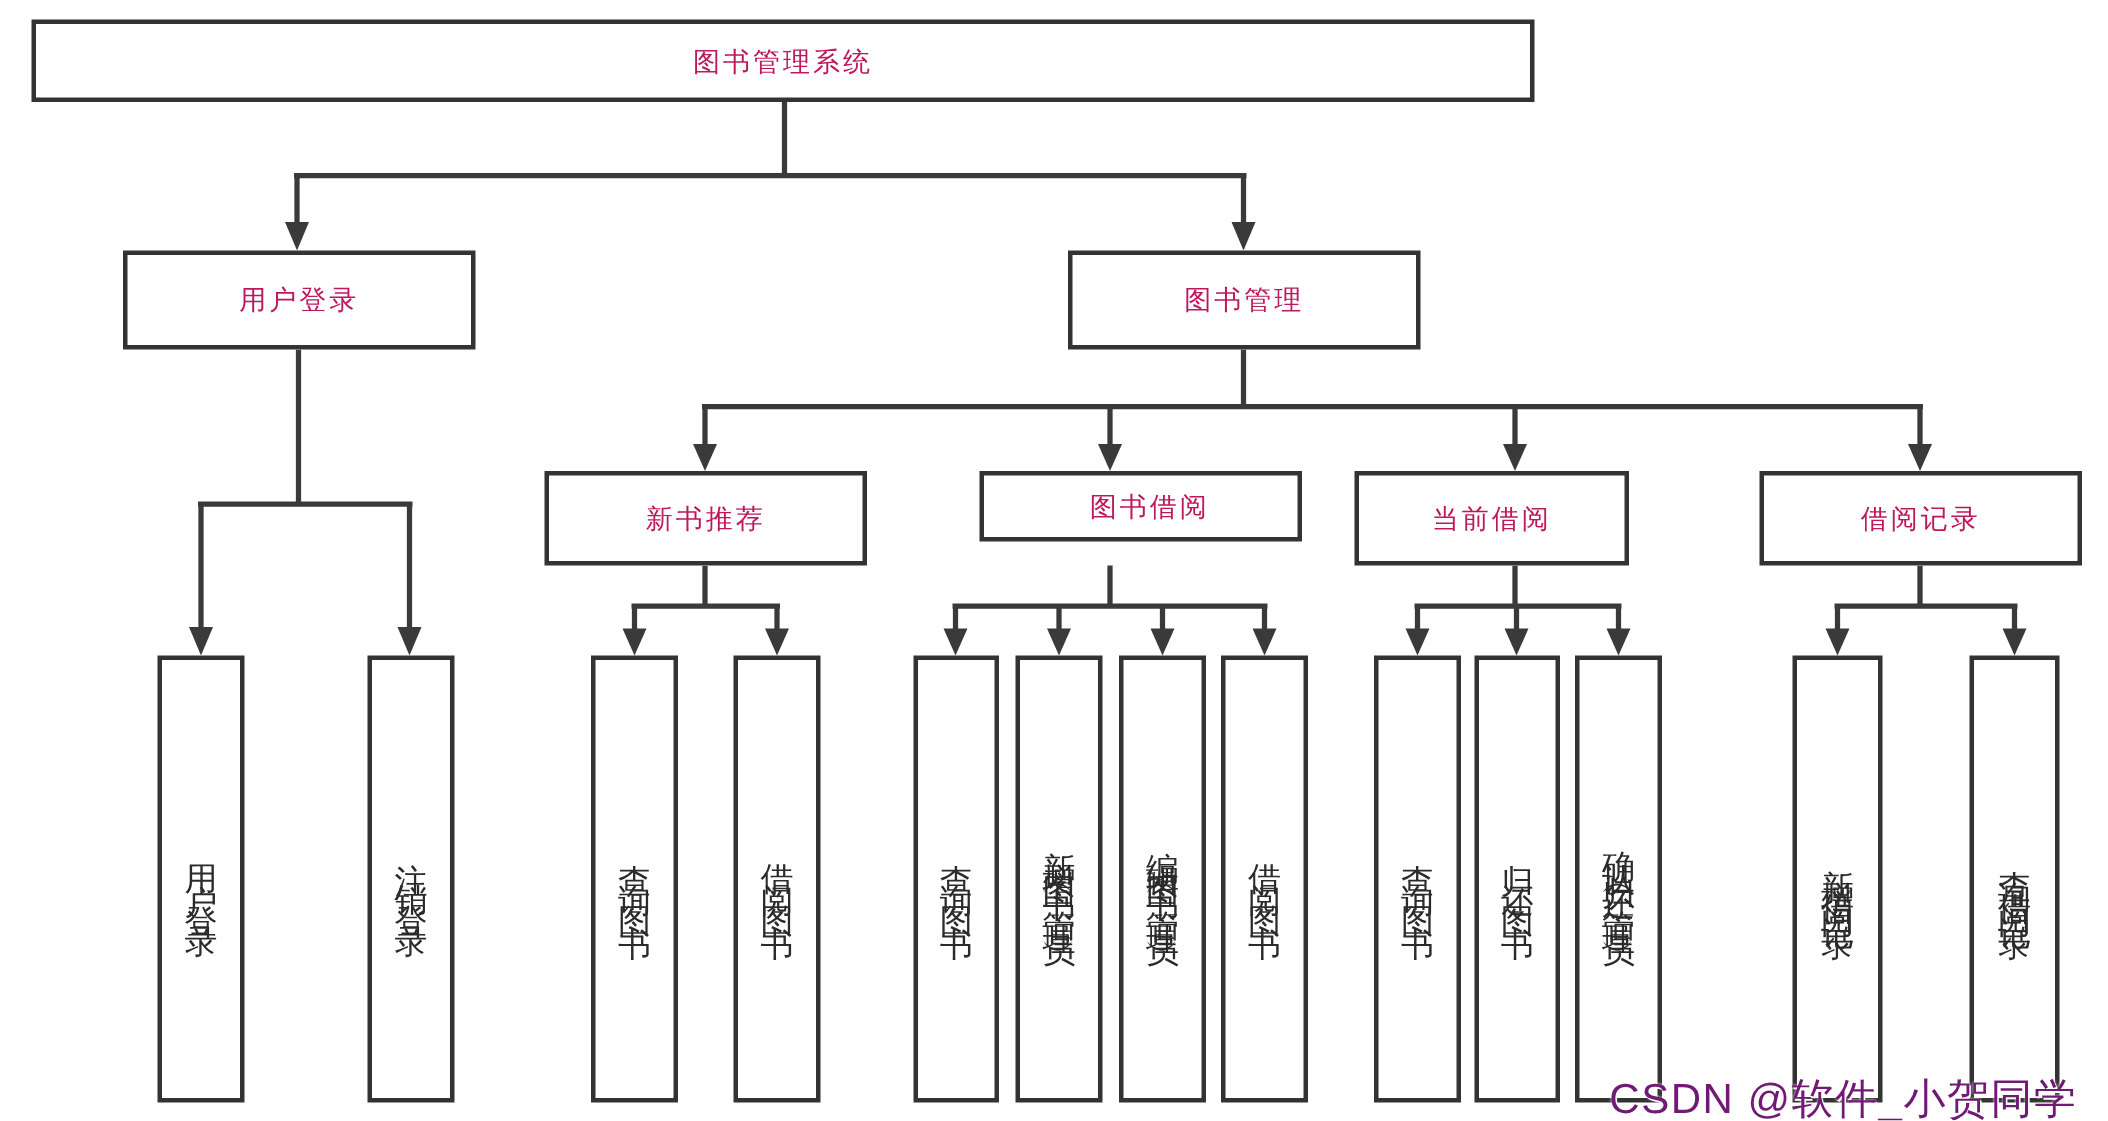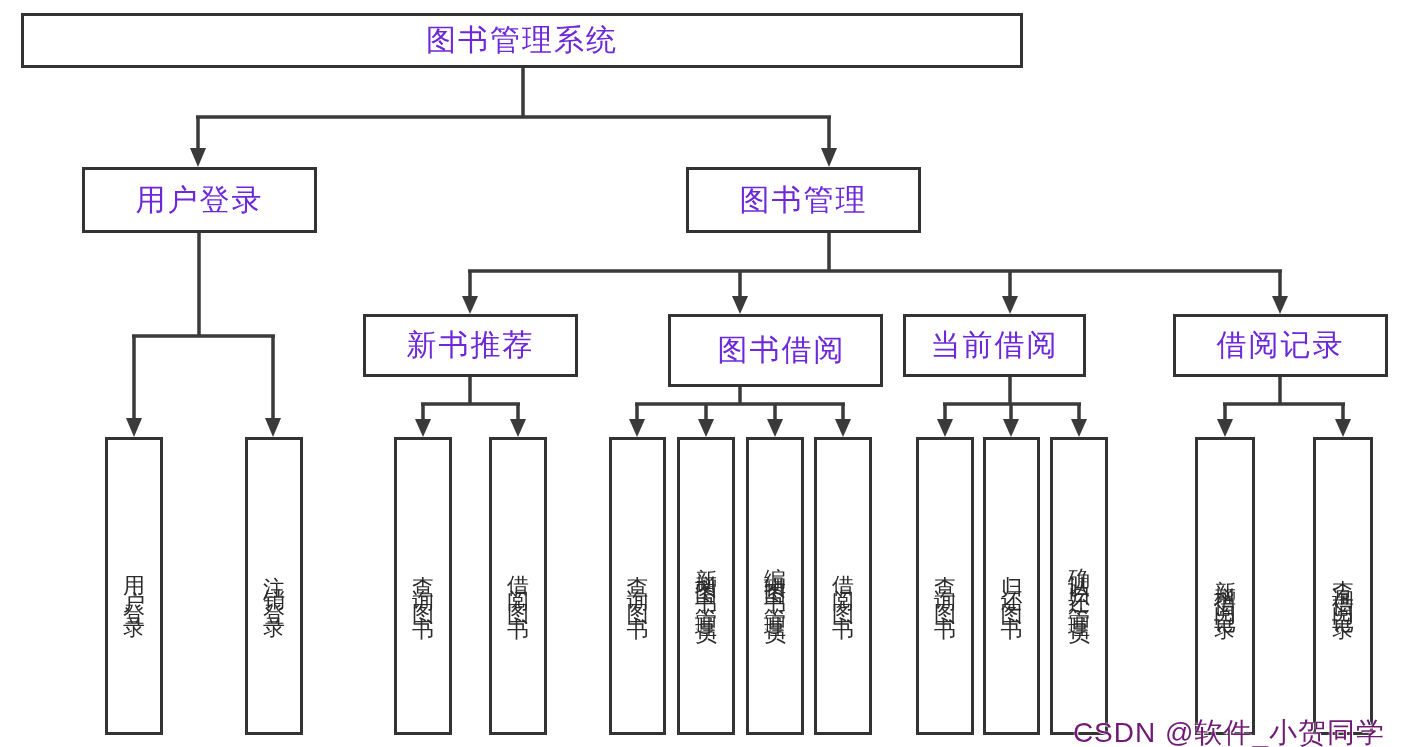--- a/index.html
+++ b/index.html
@@ -13,22 +13,22 @@
   .box {
     position:absolute;
     box-sizing:border-box;
     border:3px solid #333333;
     background:#ffffff;
     display:flex;
     align-items:center;
     justify-content:center;
   }
   .hlabel {
-    font-size:30px;
-    color:#6d28d9;
+    font-size:18px;
+    color:#be185d;
     letter-spacing:2px;
     white-space:nowrap;
   }
   .vtext {
     writing-mode:vertical-rl;
     text-orientation:mixed;
     font-size:22px;
     letter-spacing:14px;
     color:#2b2b2b;
     line-height:1;
@@ -101,28 +101,28 @@
     </g>
   </svg>
 
   <div class="box" style="left:21px; top:13px; width:1002px; height:55px;">
     <span class="hlabel">图书管理系统</span>
   </div>
 
   <div class="box" style="left:82px; top:167px; width:235px; height:66px;">
     <span class="hlabel">用户登录</span>
   </div>
-  <div class="box" style="left:686px; top:167px; width:235px; height:66px;">
+  <div class="box" style="left:712px; top:167px; width:235px; height:66px;">
     <span class="hlabel">图书管理</span>
   </div>
 
   <div class="box" style="left:363px; top:314px; width:215px; height:63px;text-align:center;">
     <span class="hlabel">新书推荐</span>
   </div>
-  <div class="box" style="left:668px; top:314px; width:215px; height:73px;padding-left:12px;">
+  <div class="box" style="left:653px; top:314px; width:215px; height:47px;padding-left:12px;">
     <span class="hlabel">图书借阅</span>
   </div>
   <div class="box" style="left:903px; top:314px; width:183px; height:63px;">
     <span class="hlabel">当前借阅</span>
   </div>
   <div class="box" style="left:1173px; top:314px; width:215px; height:63px;">
     <span class="hlabel">借阅记录</span>
   </div>
 
   <div class="box" style="left:105px; top:437px; width:58px; height:298px;">

